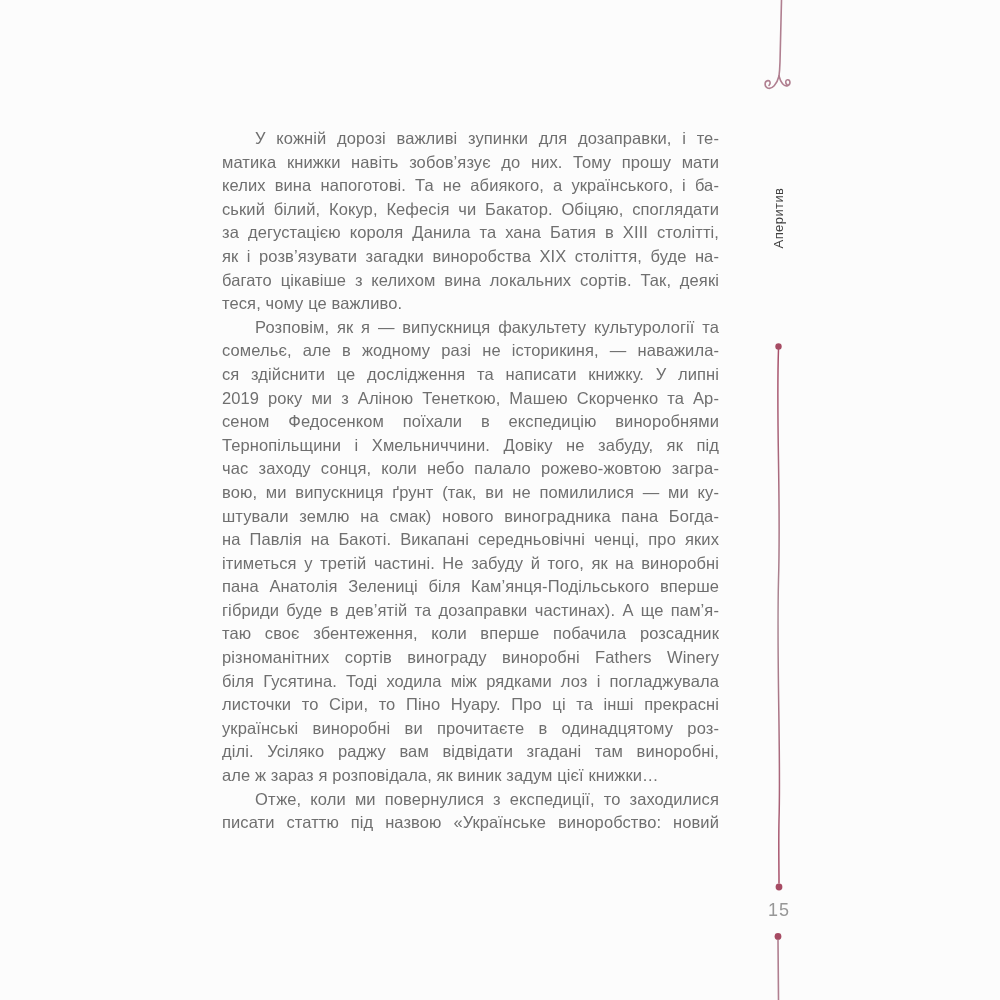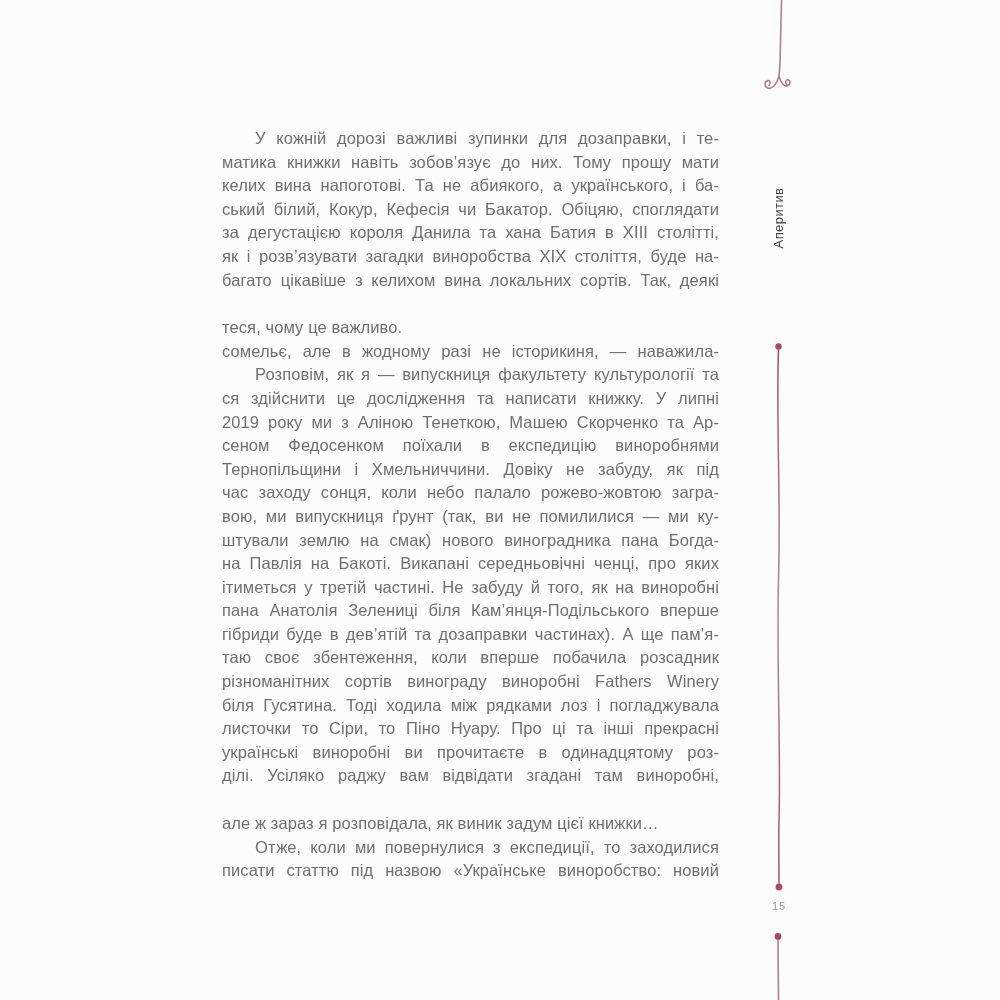--- a/index.html
+++ b/index.html
@@ -32,37 +32,37 @@
   }
   .paragraph{margin:0;padding:0;}
   .line{
     text-align:justify;
     text-align-last:justify;
     white-space:normal;
     height:23.6px;
     overflow:visible;
   }
   .line.first{text-indent:33px;}
-  .line.last{text-align-last:left;margin-top:24px;}
+  .line.last{text-align-last:left;}
   .sidebar-label{
     position:absolute;
     left:729px;top:209px;width:100px;height:18px;
     line-height:18px;
     text-align:center;
     transform:rotate(-90deg);
     transform-origin:center center;
     font-size:13px;
     letter-spacing:0.4px;
     color:var(--sidebar-text);
   }
   .page-number{
     position:absolute;
     left:758px;top:900px;width:42px;
     text-align:center;
-    font-size:11px;
+    font-size:18px;
     letter-spacing:1px;
     color:var(--page-number);
   }
   .ornament-svg{
     position:absolute;
     left:750px;top:0;
     width:60px;height:1000px;
   }
   .ornament-svg .stem{stroke:var(--ornament-line);stroke-width:1.6;fill:none;stroke-linecap:round;}
   .ornament-svg .dot{fill:var(--ornament);}
@@ -77,22 +77,22 @@
         <div class="line first">У кожній дорозі важливі зупинки для дозаправки, і те-</div>
         <div class="line">матика книжки навіть зобов’язує до них. Тому прошу мати</div>
         <div class="line">келих вина напоготові. Та не абиякого, а українського, і ба-</div>
         <div class="line">ський білий, Кокур, Кефесія чи Бакатор. Обіцяю, споглядати</div>
         <div class="line">за дегустацією короля Данила та хана Батия в XIII столітті,</div>
         <div class="line">як і розв’язувати загадки виноробства XIX століття, буде на-</div>
         <div class="line">багато цікавіше з келихом вина локальних сортів. Так, деякі</div>
         <div class="line last">теся, чому це важливо.</div>
       </div>
       <div class="paragraph">
+        <div class="line first">Розповім, як я — випускниця факультету культурології та</div>
         <div class="line">сомельє, але в жодному разі не історикиня, — наважила-</div>
-        <div class="line first">Розповім, як я — випускниця факультету культурології та</div>
         <div class="line">ся здійснити це дослідження та написати книжку. У липні</div>
         <div class="line">2019 року ми з Аліною Тенеткою, Машею Скорченко та Ар-</div>
         <div class="line">сеном Федосенком поїхали в експедицію виноробнями</div>
         <div class="line">Тернопільщини і Хмельниччини. Довіку не забуду, як під</div>
         <div class="line">час заходу сонця, коли небо палало рожево-жовтою загра-</div>
         <div class="line">вою, ми випускниця ґрунт (так, ви не помилилися — ми ку-</div>
         <div class="line">штували землю на смак) нового виноградника пана Богда-</div>
         <div class="line">на Павлія на Бакоті. Викапані середньовічні ченці, про яких</div>
         <div class="line">ітиметься у третій частині. Не забуду й того, як на виноробні</div>
         <div class="line">пана Анатолія Зелениці біля Кам’янця-Подільського вперше</div>

